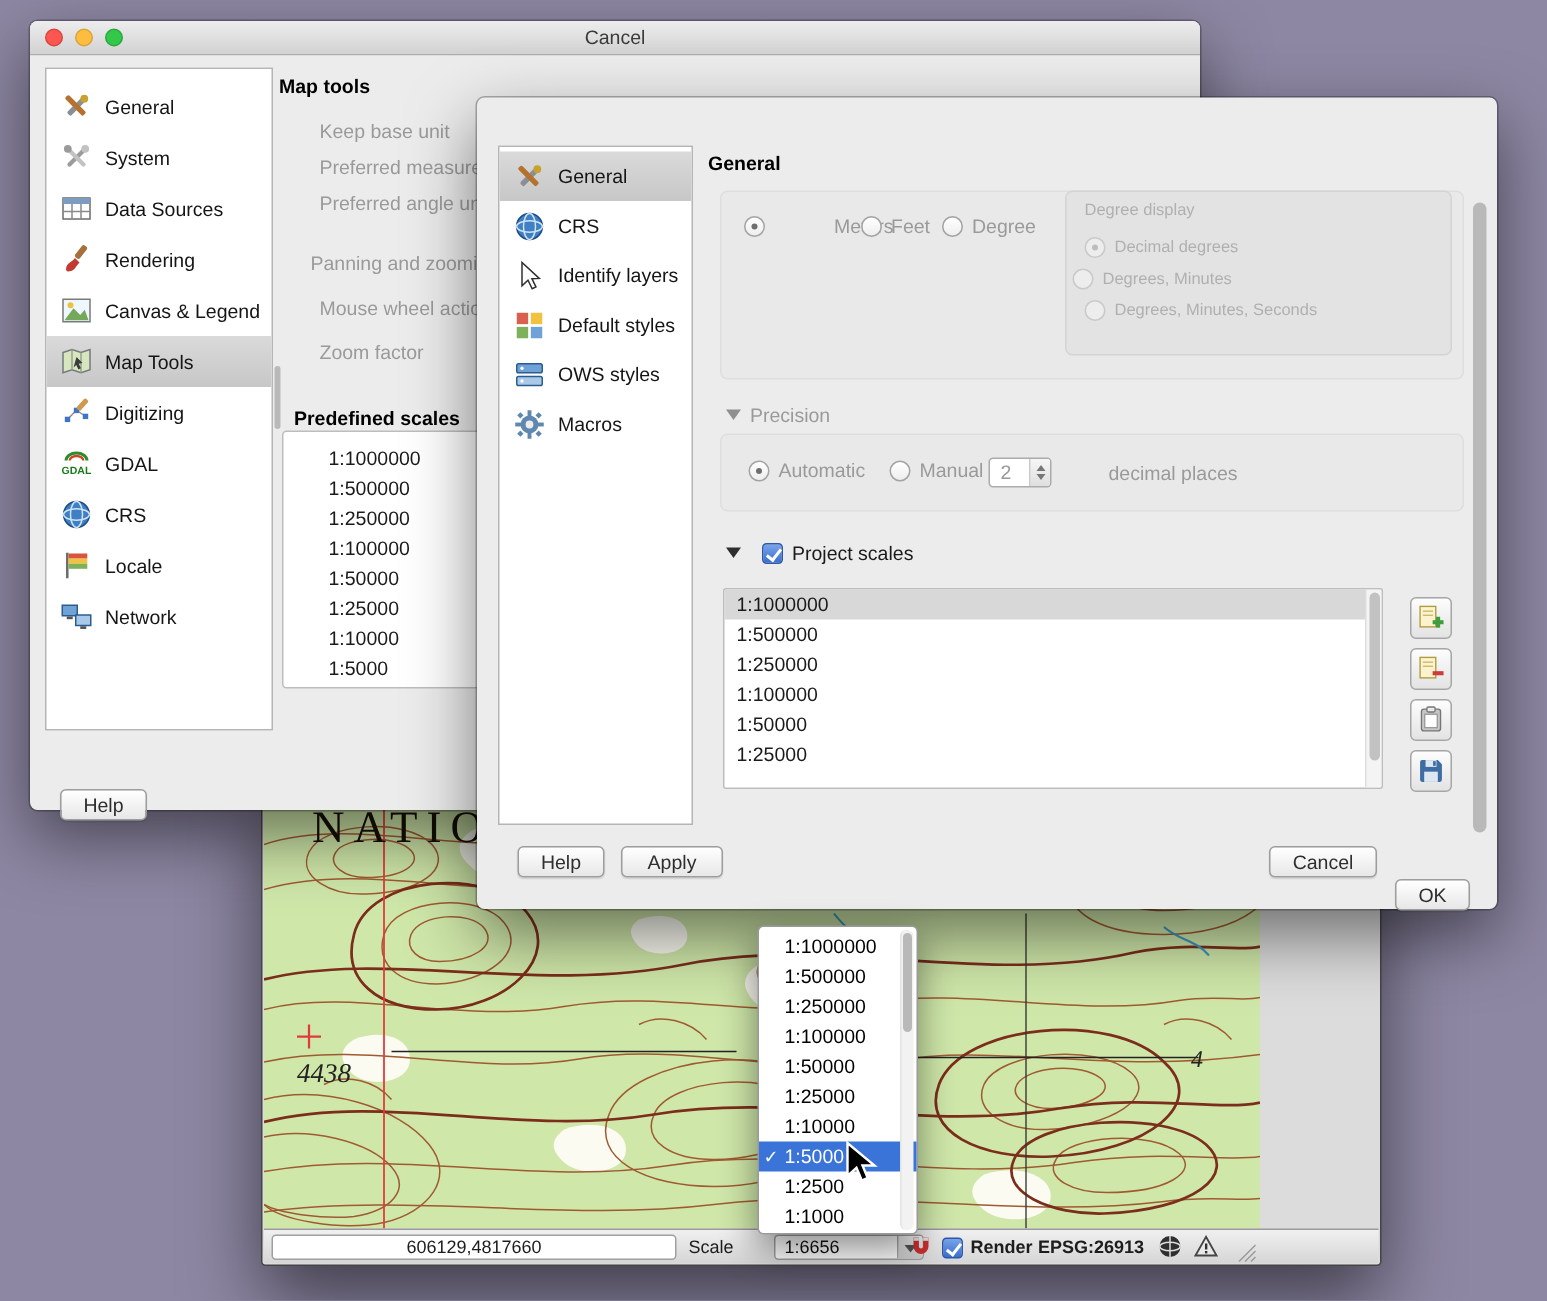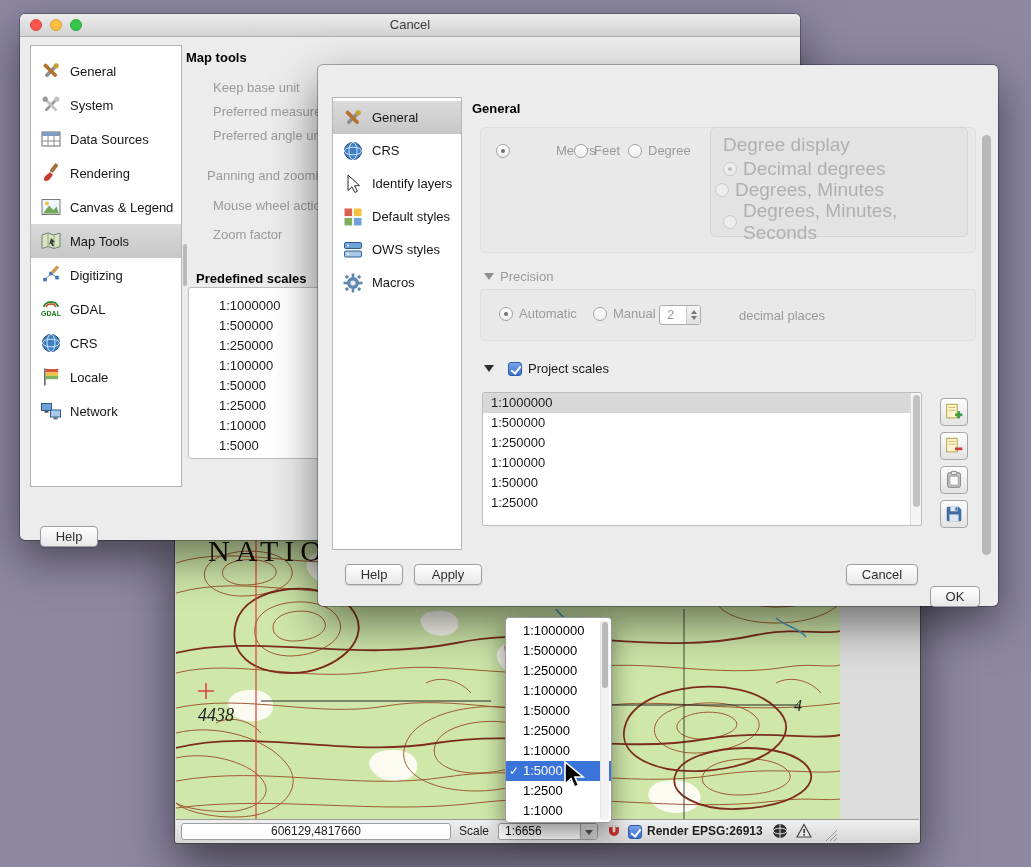--- a/index.html
+++ b/index.html
@@ -14,21 +14,21 @@
 .light.yellow{background:#fdbe40;border:1px solid #d9a33c;}
 .light.green{background:#34c84a;border:1px solid #2ca73e;}
 .cfg-sidebar{position:absolute;background:#fff;border:1px solid #b5b5b5;overflow:hidden;}
 .cfg-item{display:flex;align-items:center;gap:8px;height:34px;padding-left:9px;font-size:13px;color:#151515;}
 .cfg-item.h33{height:33px;}
 .cfg-item.selected{background:linear-gradient(#dadada,#c7c7c7);}
 .icon22{width:22px;height:22px;flex:0 0 22px;}
 .abs{position:absolute;}
 .hdr{font-weight:bold;font-size:13px;color:#000;}
 .gray{color:#9a9a9a;font-size:13px;}
-.lgray{color:#b0b0b0;font-size:19px;}
+.lgray{color:#b0b0b0;font-size:11px;}
 .blk{color:#1a1a1a;font-size:13px;}
 .gbox{position:absolute;border:1px solid #dedede;background:#e9e9e9;border-radius:5px;}
 .gbox.dark{background:#e3e3e3;border-color:#d4d4d4;}
 .list-box{position:absolute;background:#fff;border:1px solid #bdbdbd;border-radius:3px;overflow:hidden;}
 .scale-row{height:20px;line-height:20px;font-size:13px;color:#1a1a1a;padding-left:8px;}
 .scale-row.padded{padding-left:30px;}
 .scale-row.selrow{background:#d8d8d8;}
 .radio{display:inline-block;width:14px;height:14px;border-radius:50%;background:linear-gradient(#fff,#eee);border:1px solid #a3a3a3;position:relative;flex:0 0 14px;}
 .radio.on::after{content:"";position:absolute;left:4px;top:4px;width:4px;height:4px;border-radius:50%;background:#6f6f6f;}
 .radio.dis{border-color:#c9c9c9;background:#ededed;}
@@ -43,21 +43,21 @@
 .tool-btn svg{width:20px;height:20px;}
 .vthumb{position:absolute;background:#b9b9b9;border-radius:5px;}
 .spin{position:absolute;width:42px;height:20px;background:#fff;border:1px solid #ababab;border-radius:3px;display:flex;overflow:hidden;}
 .spin-val{flex:1;font-size:13px;color:#9a9a9a;line-height:18px;padding-left:7px;}
 .spin-btns{width:14px;border-left:1px solid #c9c9c9;display:flex;flex-direction:column;align-items:center;justify-content:center;background:linear-gradient(#f6f6f6,#dfdfdf);}
 .spin-up,.spin-dn{width:0;height:0;border-left:3.5px solid transparent;border-right:3.5px solid transparent;}
 .spin-up{border-bottom:4.5px solid #777;margin-bottom:2px;}
 .spin-dn{border-top:4.5px solid #777;}
 .statusbar{position:absolute;left:1px;right:1px;bottom:1px;height:23px;background:linear-gradient(#f0f0f0,#d6d6d6);border-top:1px solid #9b9b9b;font-size:12px;color:#1d1d1d;}
 .inset{position:absolute;background:#fff;border:1px solid #9f9f9f;border-radius:3px;}
-.combo{position:absolute;display:flex;background:#fff;border:1px solid #9f9f9f;border-radius:3px;overflow:hidden;}
+.combo{position:absolute;display:flex;background:#fff;border:1px solid #9f9f9f;border-radius:3px;overflow:hidden;margin-left:18px;}
 .combo-val{flex:1;padding-left:6px;line-height:15px;font-size:12px;color:#111;}
 .combo-btn{width:17px;background:linear-gradient(#f7f7f7,#cccccc);border-left:1px solid #a9a9a9;position:relative;}
 .combo-btn::after{content:"";position:absolute;left:4px;top:6px;border:4px solid transparent;border-top:5px solid #555;}
 .popup{position:absolute;left:505px;top:617px;width:107px;height:206px;background:#fff;border:1px solid #9a9a9a;border-radius:4px;box-shadow:0 10px 25px rgba(0,0,0,.45);padding-top:3px;z-index:40;}
 .popup-item{height:20px;line-height:20px;font-size:13px;color:#000;padding-left:17px;padding-right:12px;position:relative;}
 .popup-item.sel{background:#3b74d8;color:#fff;}
 .popup-item.sel::before{content:"✓";position:absolute;left:3px;font-size:12px;color:#fff;}
 .pp-scroll{position:absolute;top:2px;right:2px;bottom:2px;width:9px;background:#f2f2f2;border-left:1px solid #e3e3e3;border-radius:4px;}
 .pp-thumb{position:absolute;top:2px;left:1px;width:6px;height:66px;background:#b9b9b9;border-radius:4px;}
 .list-scroll{position:absolute;top:0;right:0;bottom:0;width:11px;background:#f4f4f4;border-left:1px solid #ddd;}

